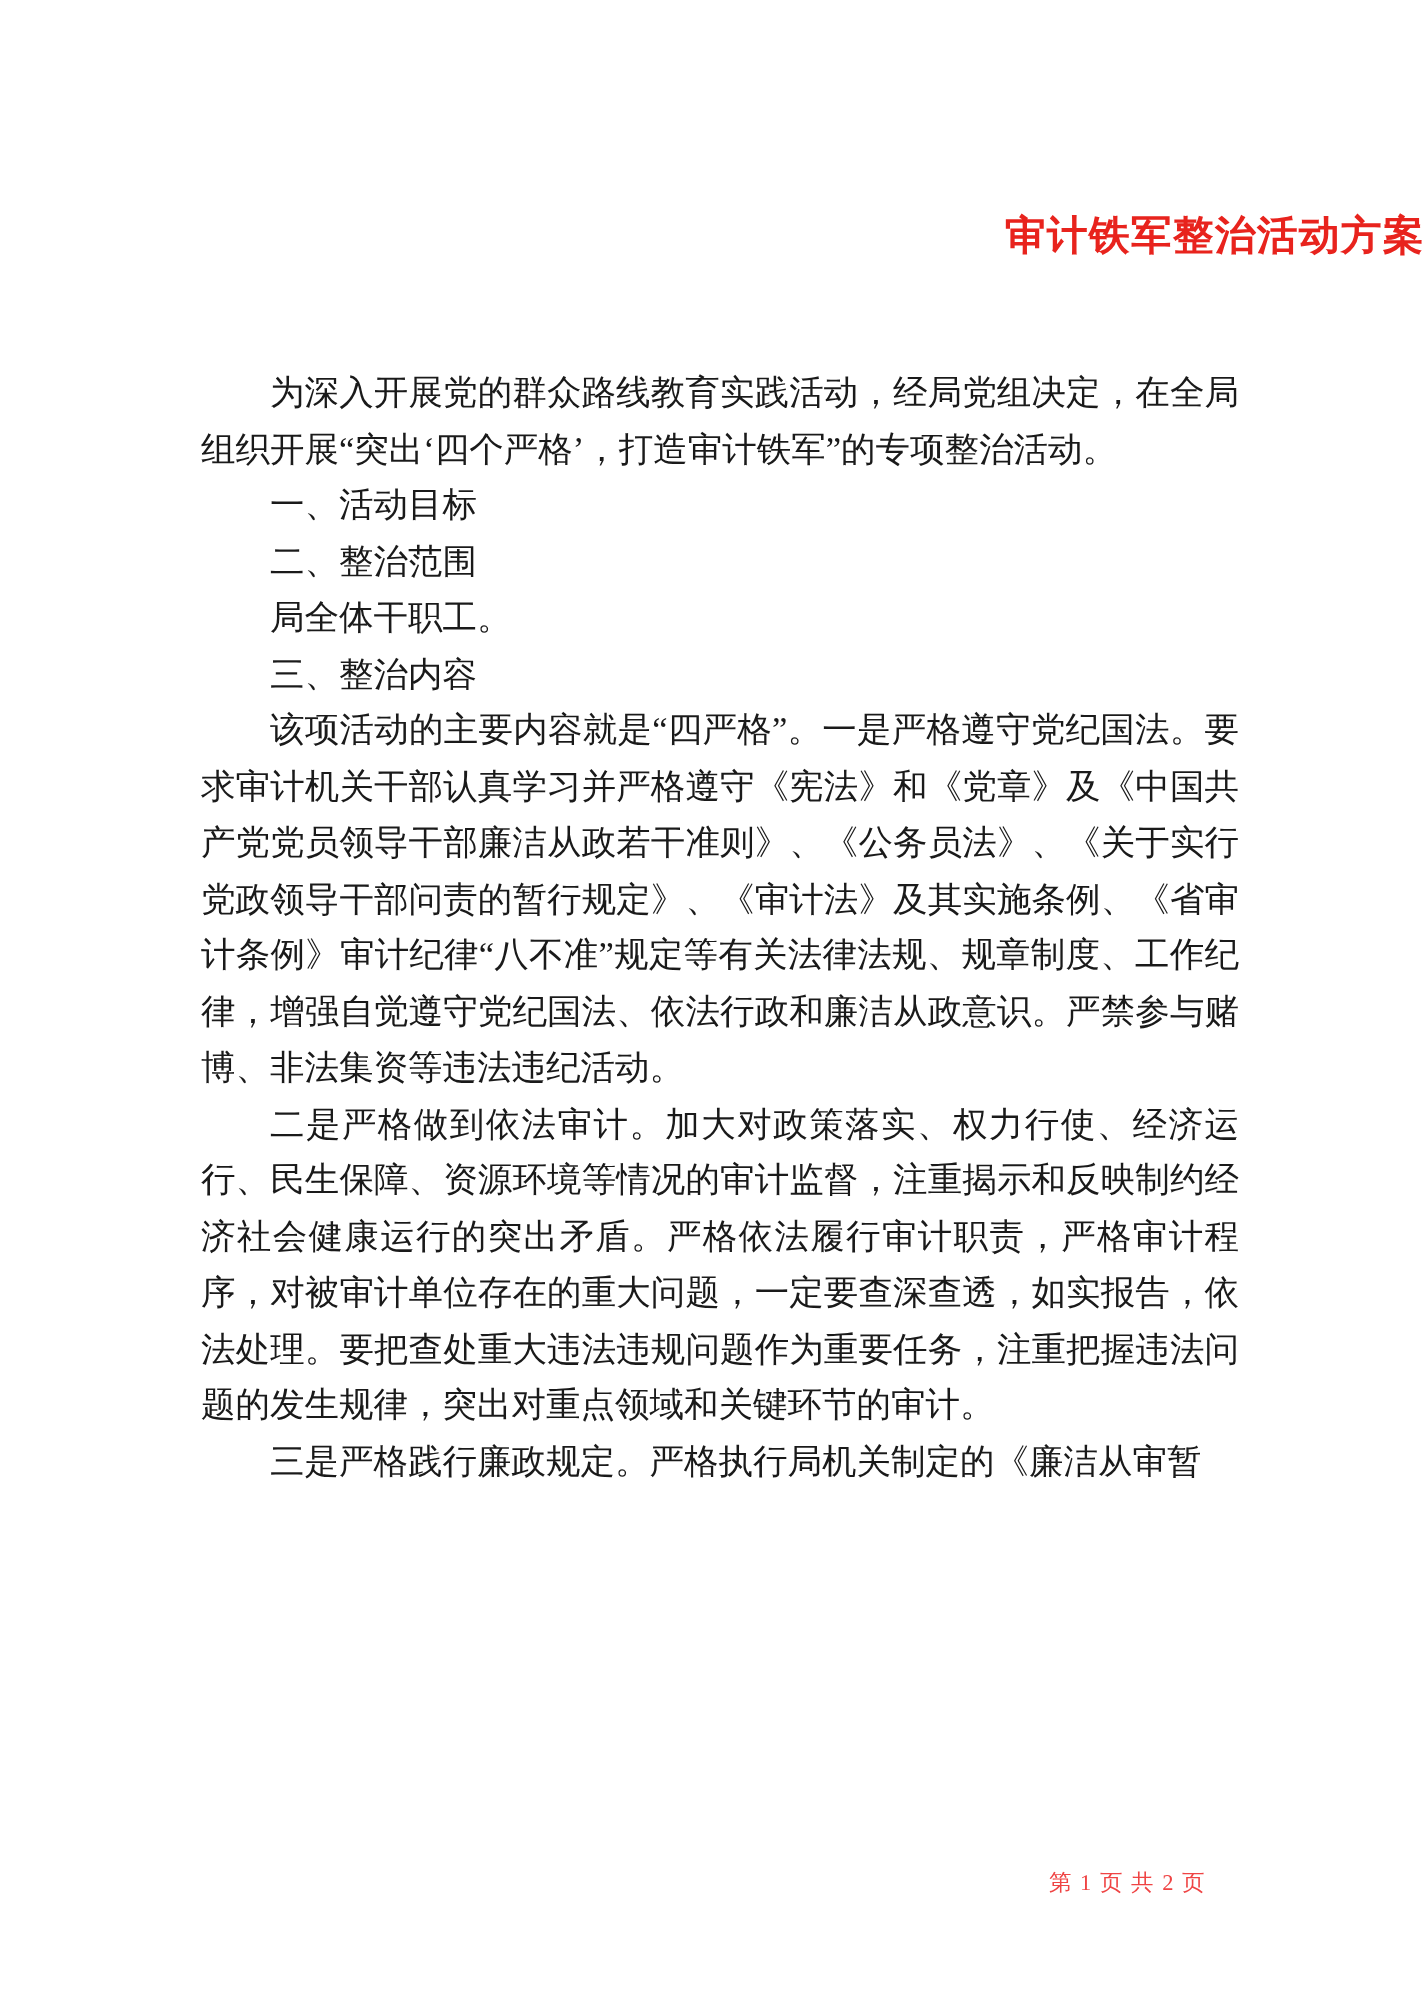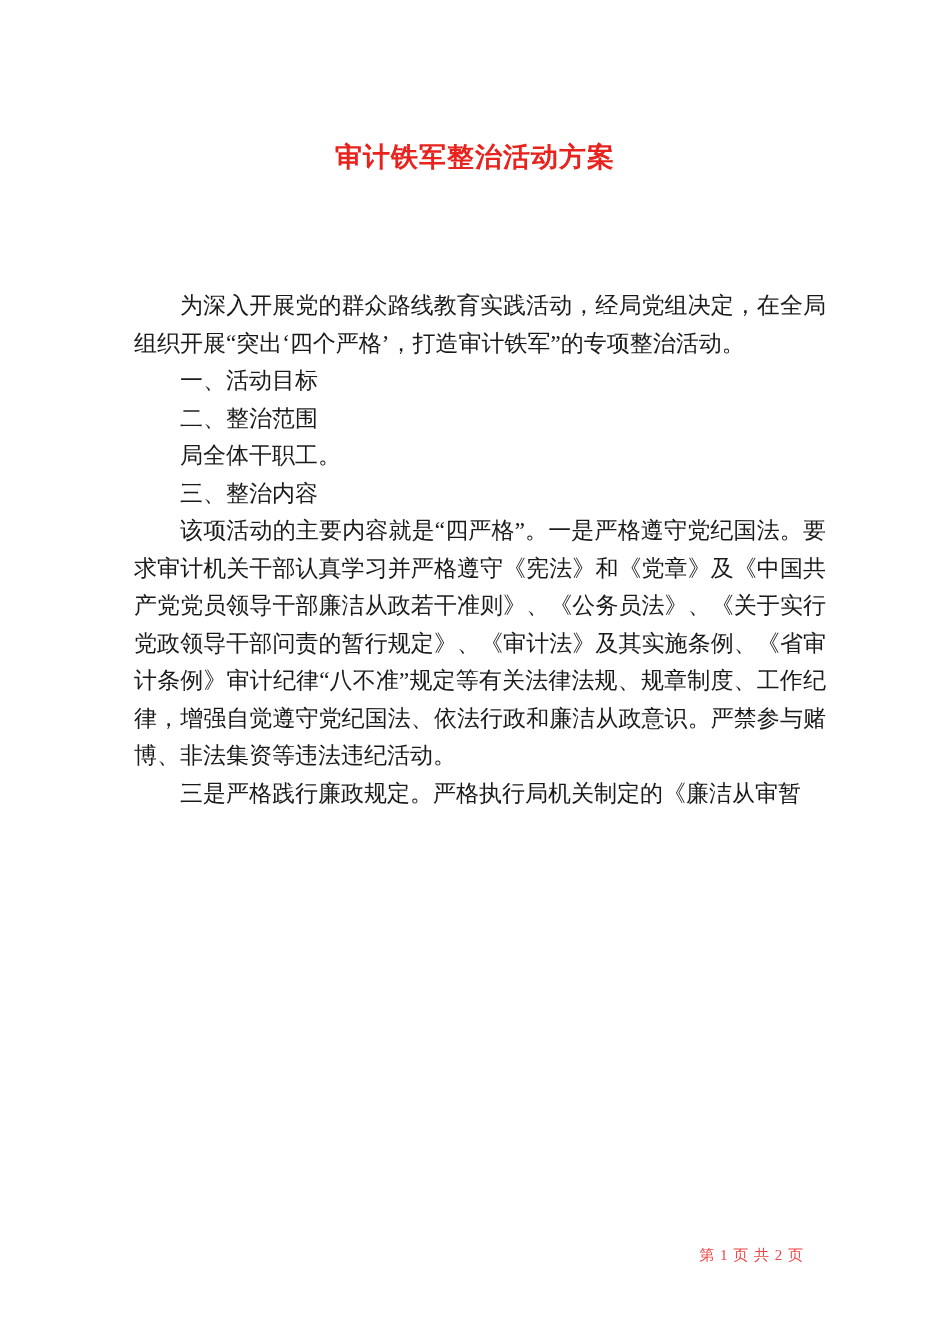--- a/index.html
+++ b/index.html
@@ -13,36 +13,35 @@
     height: 1344px;
     background: #ffffff;
     overflow: hidden;
     font-family: "Liberation Serif", "DejaVu Serif", serif;
   }
   .doc-title {
     position: absolute;
     top: 139px;
     left: 0;
     right: 0;
-    text-align: center;
+    text-align: right;
     font-size: 27px;
     font-weight: 700;
     letter-spacing: 1px;
     color: #e8231d; 
   }
   .doc-body {
     position: absolute;
     left: 134px;
     top: 243px;
     width: 692px;
     font-size: 23px;
     line-height: 37.5px;
     color: #1a1a1a;
     text-align: justify;
-    margin-top: 44px;
   }
   .doc-body p {
     margin: 0;
     padding: 0;
     text-indent: 2em;
   }
   .doc-body p.heading {
     font-weight: 400;
   }
   .page-footer {
@@ -61,18 +60,19 @@
 
   <div class="doc-title" style="color: rgb(232, 35, 29);">审计铁军整治活动方案</div>
 
   <div class="doc-body" id="doc-body">
       <p class="body">为深入开展党的群众路线教育实践活动，经局党组决定，在全局组织开展“突出‘四个严格’，打造审计铁军”的专项整治活动。</p>
       <p class="heading">一、活动目标</p>
       <p class="heading">二、整治范围</p>
       <p class="body">局全体干职工。</p>
       <p class="heading">三、整治内容</p>
       <p class="body">该项活动的主要内容就是“四严格”。一是严格遵守党纪国法。要求审计机关干部认真学习并严格遵守《宪法》和《党章》及《中国共产党党员领导干部廉洁从政若干准则》、《公务员法》、《关于实行党政领导干部问责的暂行规定》、《审计法》及其实施条例、《省审计条例》审计纪律“八不准”规定等有关法律法规、规章制度、工作纪律，增强自觉遵守党纪国法、依法行政和廉洁从政意识。严禁参与赌博、非法集资等违法违纪活动。</p>
+      <p class="body">二是严格做到依法审计。加大对政策落实、权力行使、经济运行、民生保障、资源环境等情况的审计监督，注重揭示和反映制约经济社会健康运行的突出矛盾。严格依法履行审计职责，严格审计程序，对被审计单位存在的重大问题，一定要查深查透，如实报告，依法处理。要把查处重大违法违规问题作为重要任务，注重把握违法问题的发生规律，突出对重点领域和关键环节的审计。</p>
       <p class="body">三是严格践行廉政规定。严格执行局机关制定的《廉洁从审暂</p>
     </div>
 
   <div class="page-footer">第 1 页 共 2 页</div>
 
 </div>
 
 </body></html>

